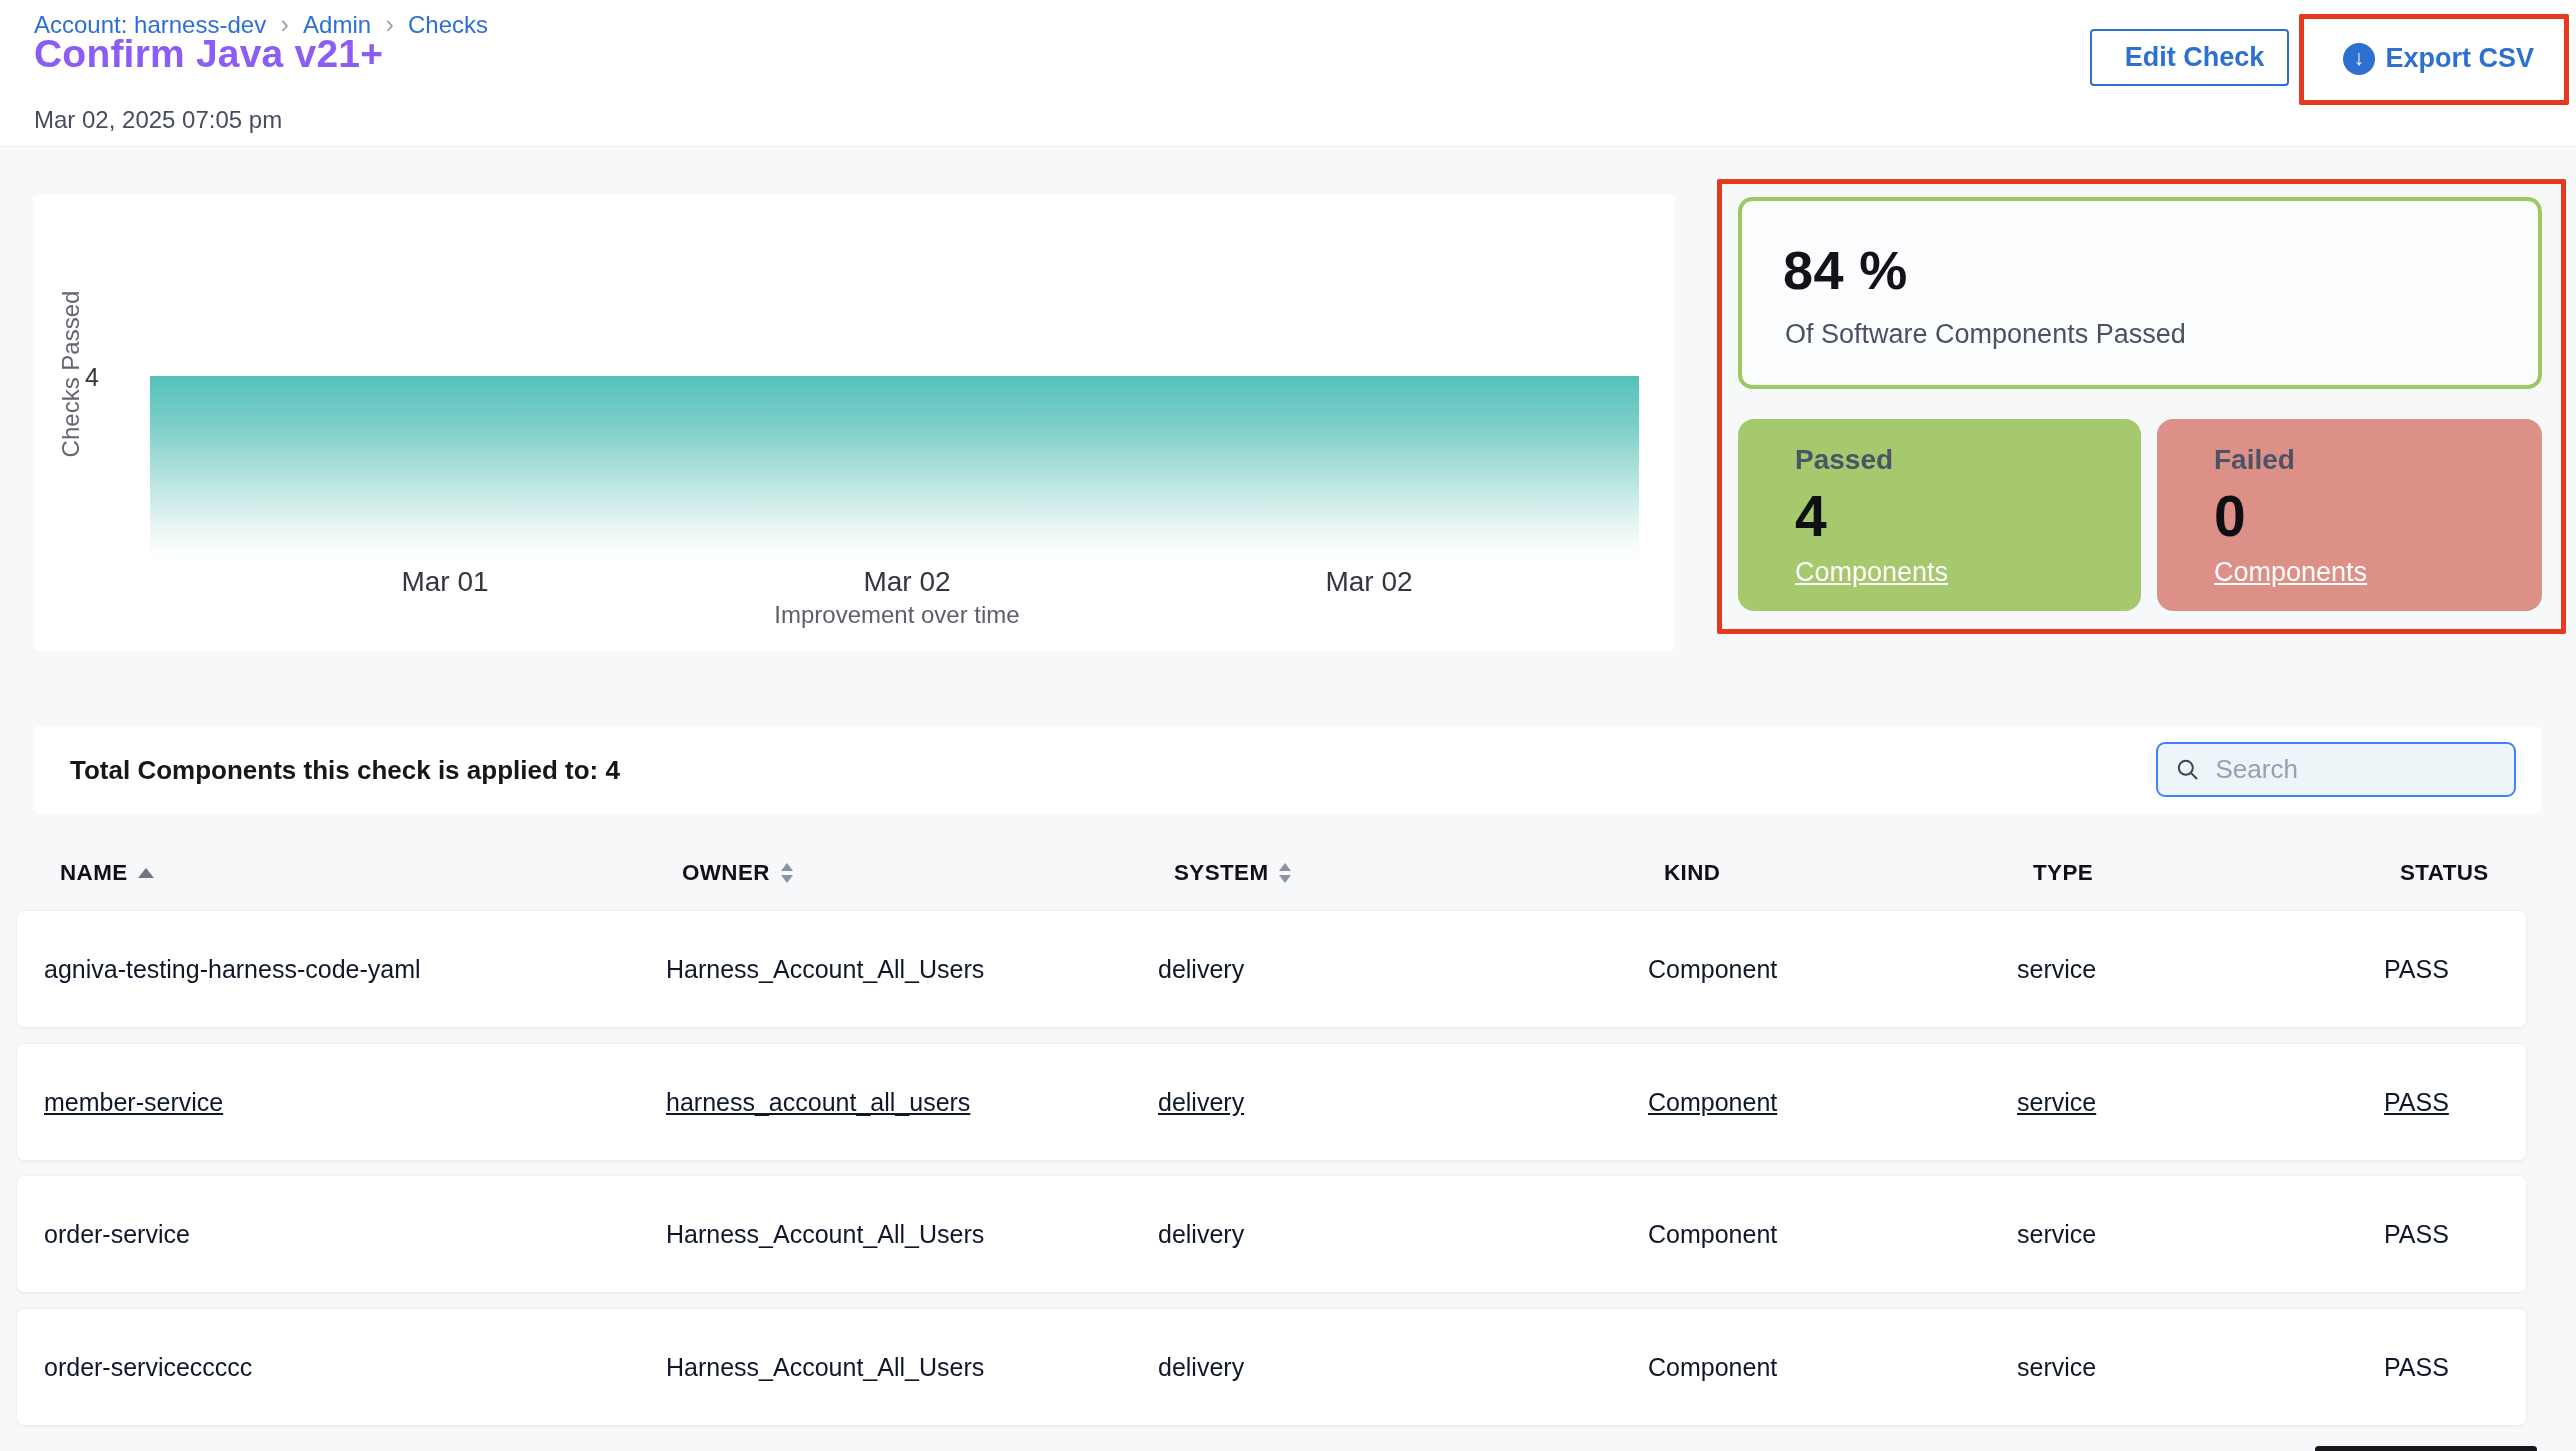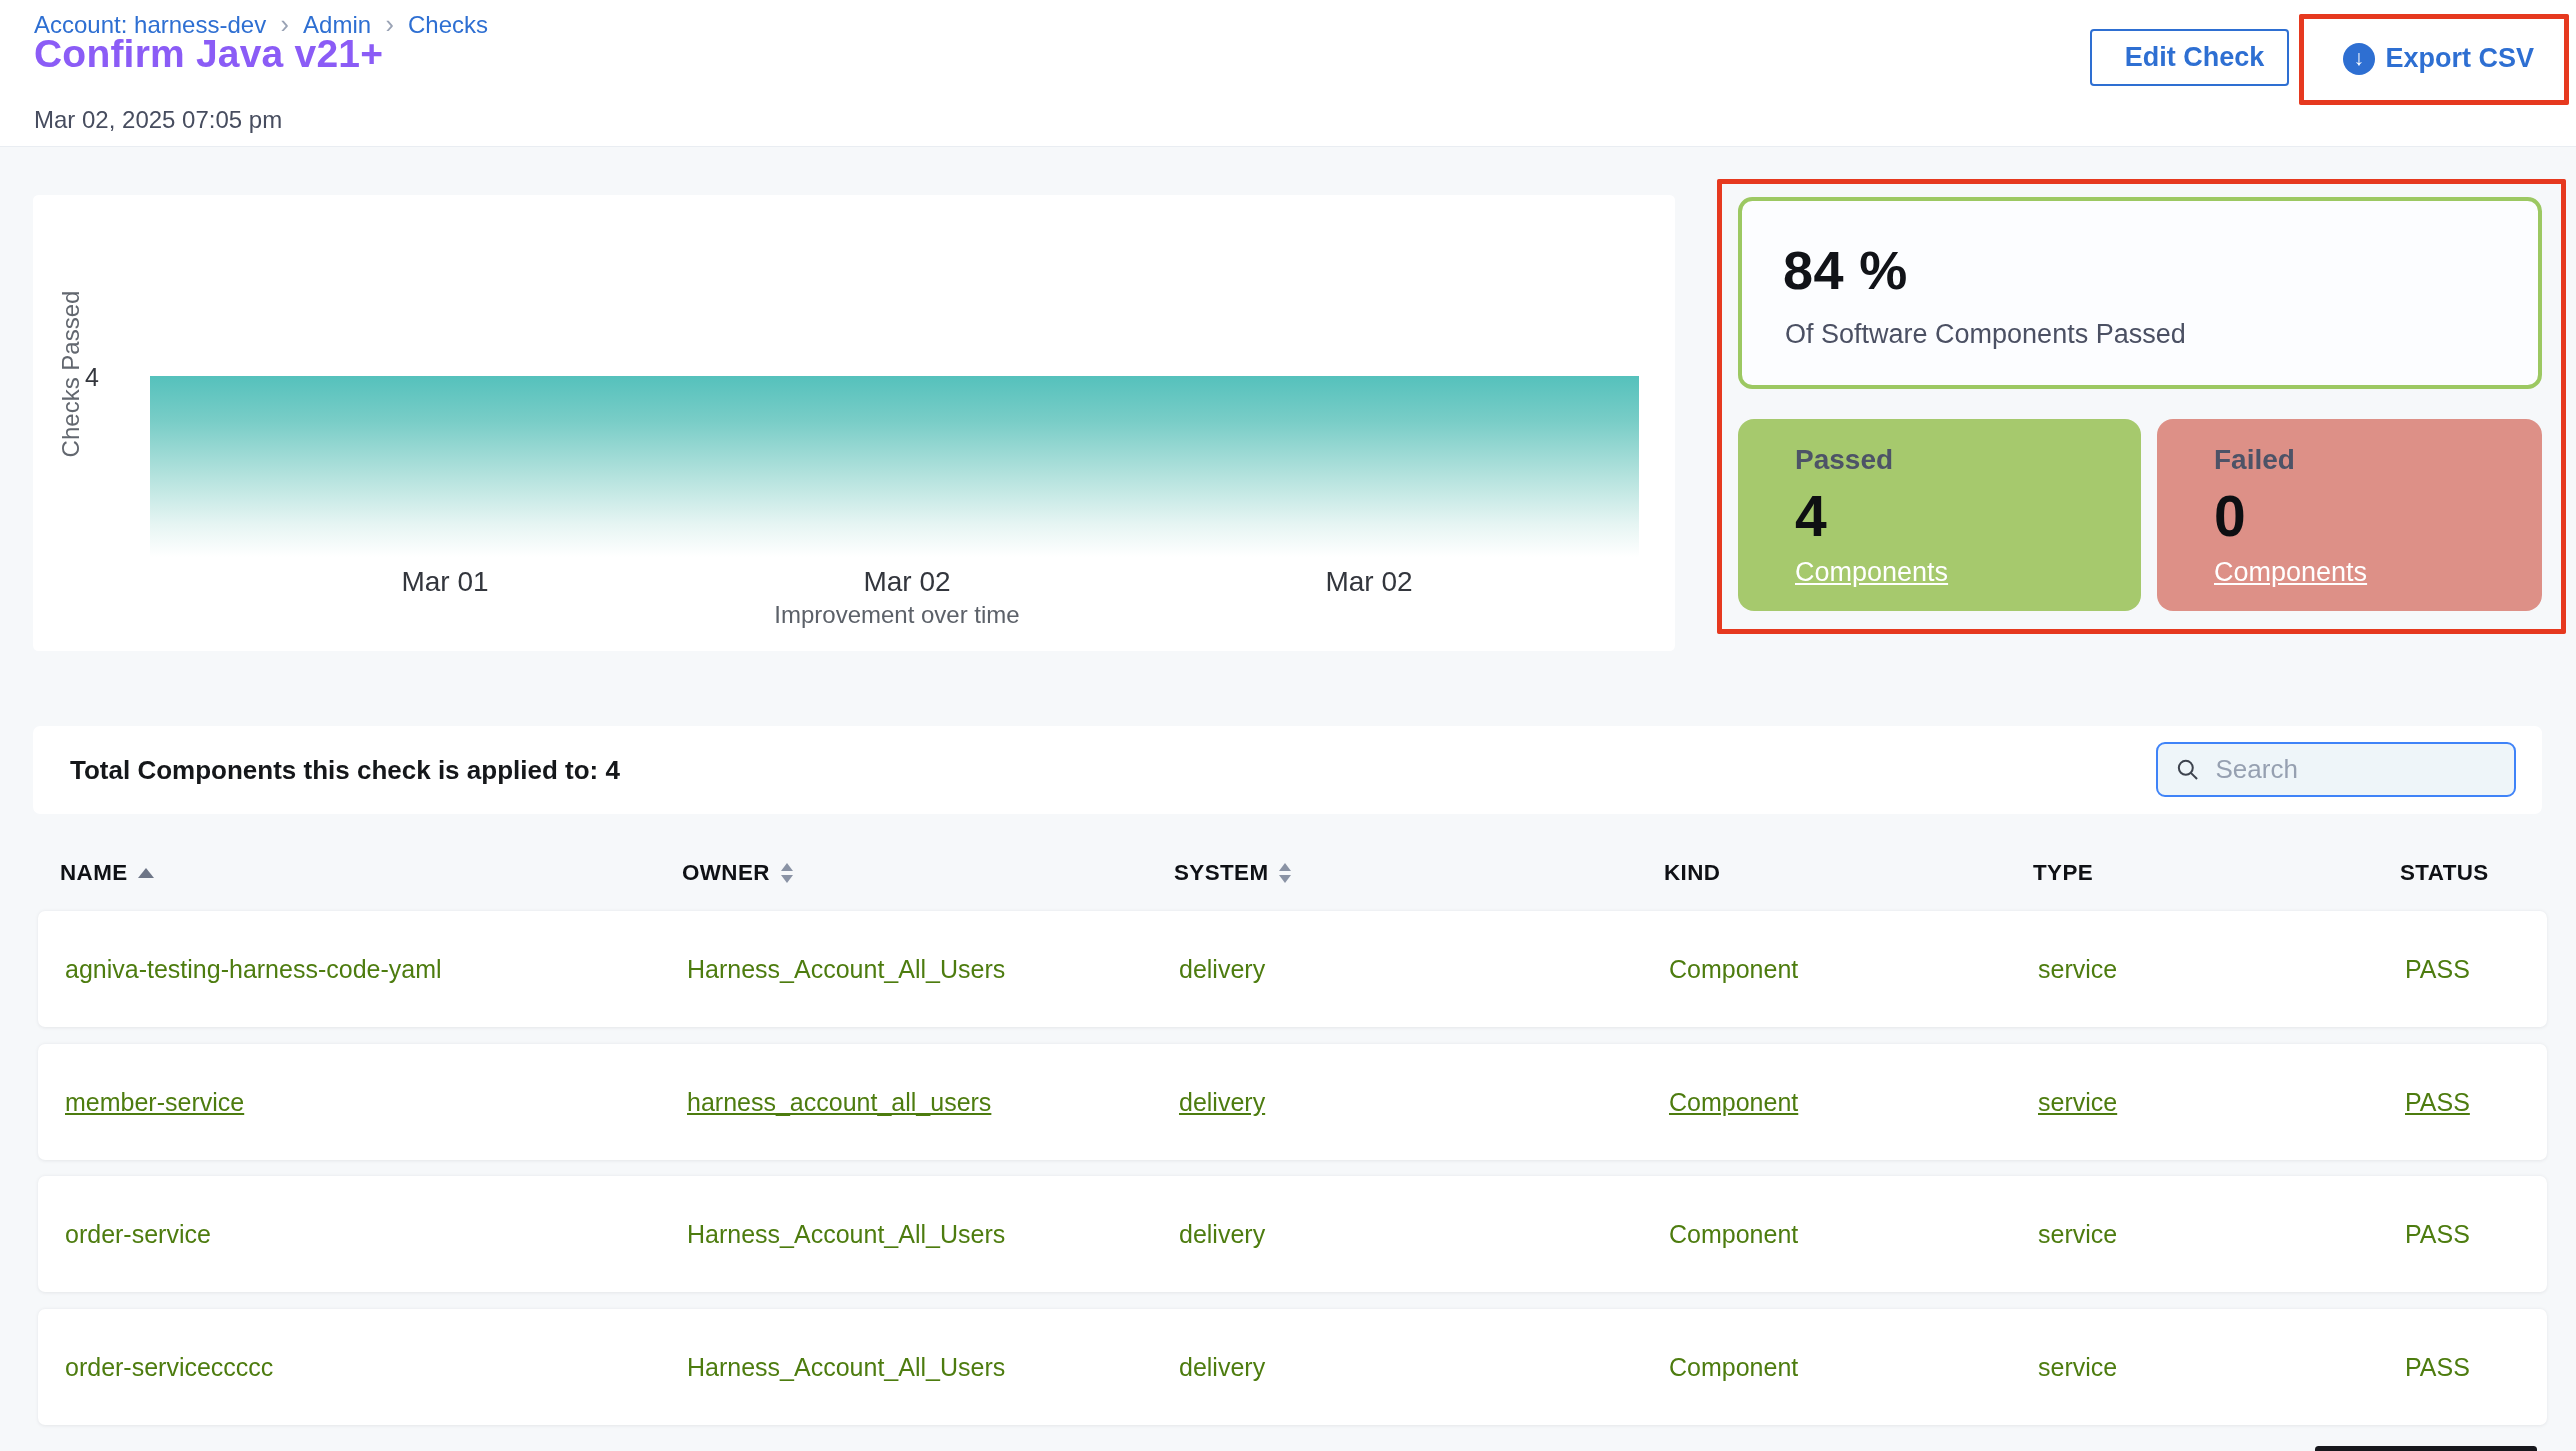--- a/index.html
+++ b/index.html
@@ -66,22 +66,22 @@
   
   .grid{display:grid;grid-template-columns:622px 492px 490px 369px 367px 1fr;
         align-items:center;box-sizing:border-box;padding-left:27px;}
   .thead{position:absolute;left:33px;top:847px;width:2509px;height:52px;
          font-size:22.4px;font-weight:bold;color:#0f1115;letter-spacing:0.4px;}
   .th{display:flex;align-items:center;gap:10.7px;cursor:pointer;}
   .tri-asc{width:0;height:0;border-left:8px solid transparent;border-right:8px solid transparent;border-bottom:10.7px solid #6e7687;}
   .sorter{display:flex;flex-direction:column;gap:3.6px;}
   .sorter .u{width:0;height:0;border-left:6.3px solid transparent;border-right:6.3px solid transparent;border-bottom:8px solid #8a93a5;}
   .sorter .d{width:0;height:0;border-left:6.3px solid transparent;border-right:6.3px solid transparent;border-top:8px solid #8a93a5;}
-  .row{position:absolute;left:38px;width:2509px;height:116px;background:#fff;border-radius:7.2px;
-       box-shadow:0 0.9px 3.6px rgba(20,24,33,.08);font-size:25px;color:#4d7c0f;cursor:pointer;}
+  .row{position:absolute;left:17px;width:2509px;height:116px;background:#fff;border-radius:7.2px;
+       box-shadow:0 0.9px 3.6px rgba(20,24,33,.08);font-size:25px;color:#0f172a;cursor:pointer;}
   .row1{top:911px;} .row2{top:1044px;text-decoration:underline;} .row3{top:1176px;} .row4{top:1309px;}
 
   .bottom-peek{position:absolute;left:2315px;top:1446px;width:222px;height:5.4px;background:#17181d;border-radius:3.6px 3.6px 0 0;}
 </style>
 </head>
 <body>
 
 <div>
 
   <div class="topbar">

